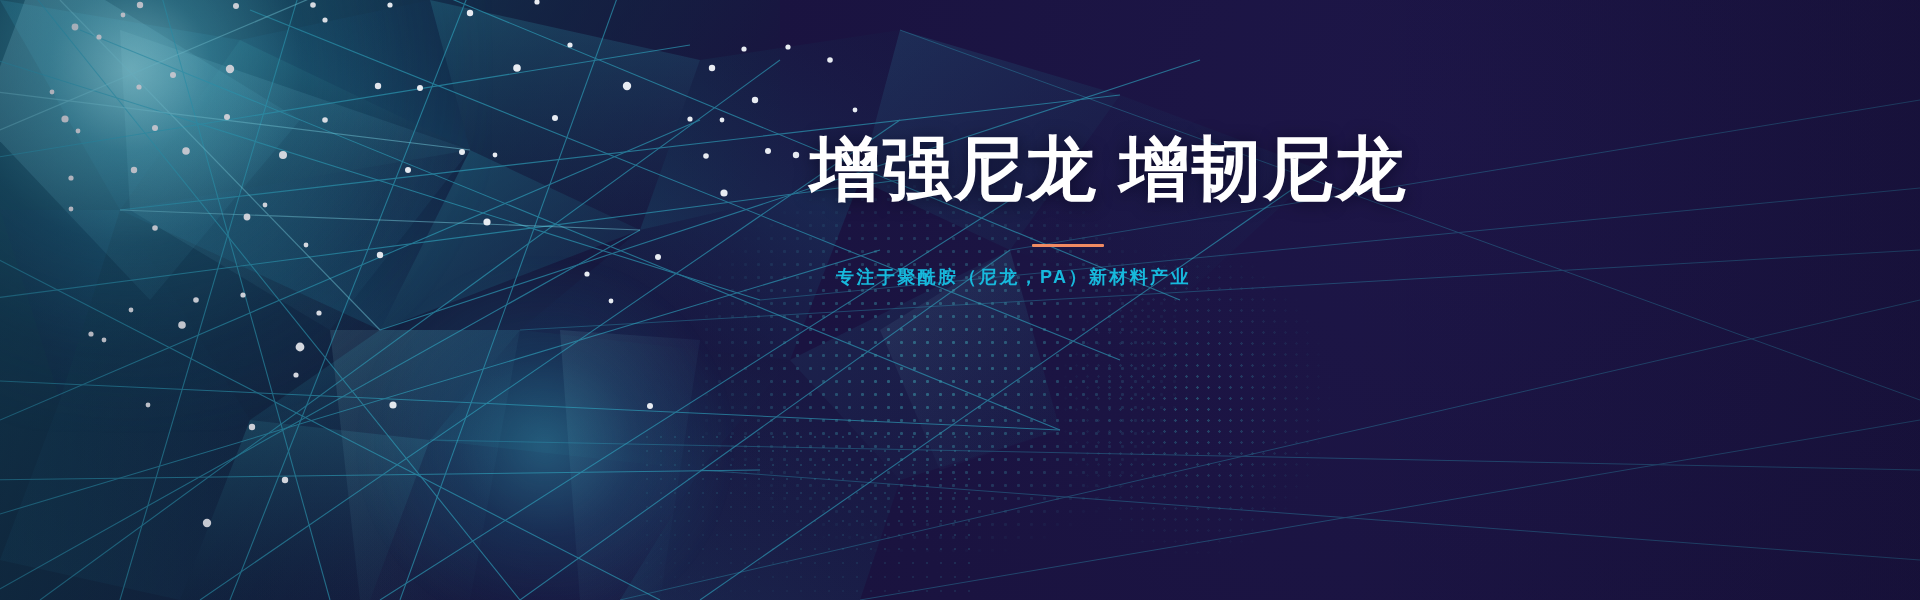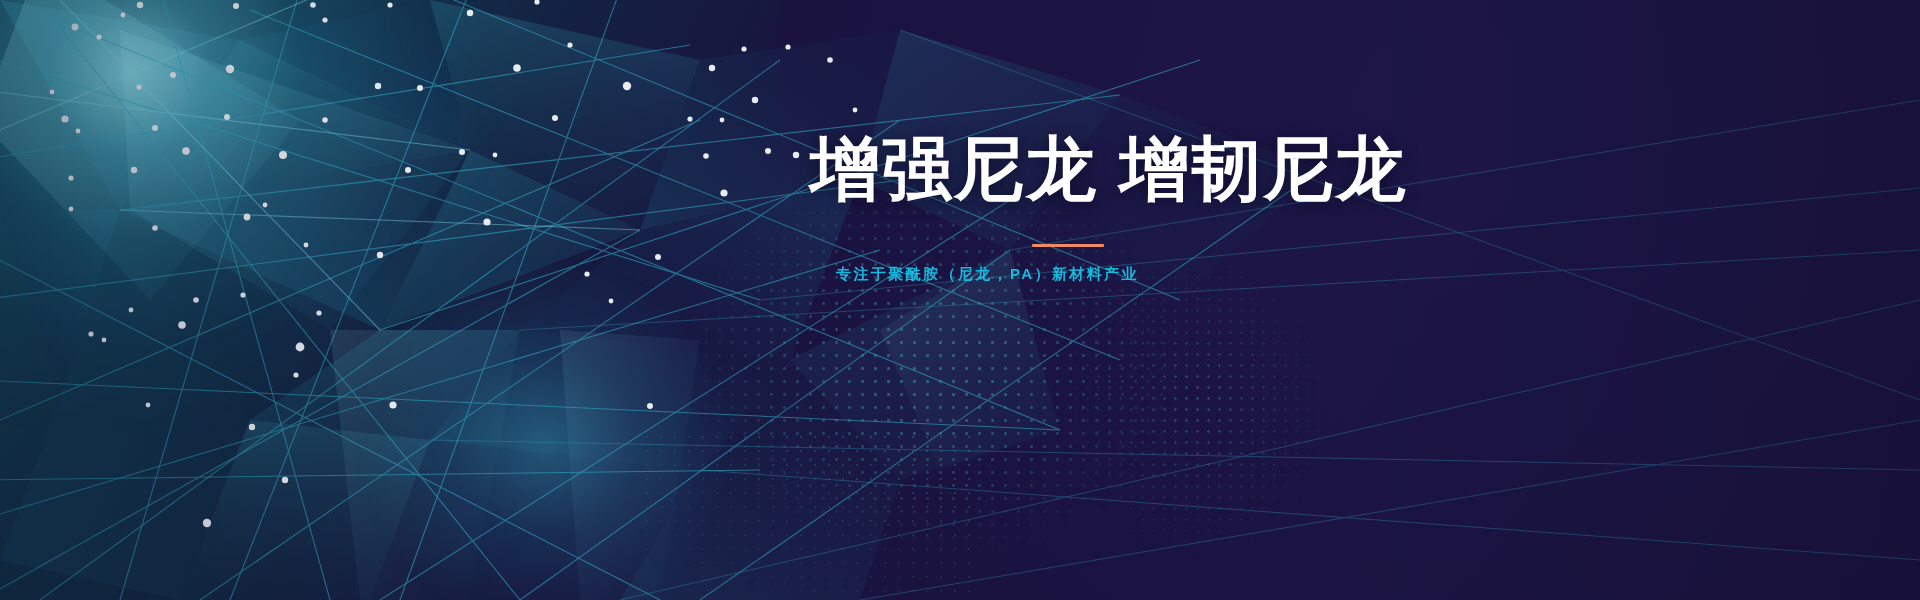--- a/index.html
+++ b/index.html
@@ -88,21 +88,21 @@
   .divider-wrap{ margin-top:24px; padding-left:222px; }
   .divider{
     width:72px; height:3px;
     background:#f08a62;
     border-radius:1px;
   }
   .subtitle{
     margin-top:18px;
     padding-left:26px;
     color:#17b9dc;
-    font-size:15px;
+    font-size:18px;
     font-weight:bold;
     letter-spacing:2.4px;
     white-space:pre;
   }
 </style>
 </head>
 <body>
 
 <div class="banner">
 

